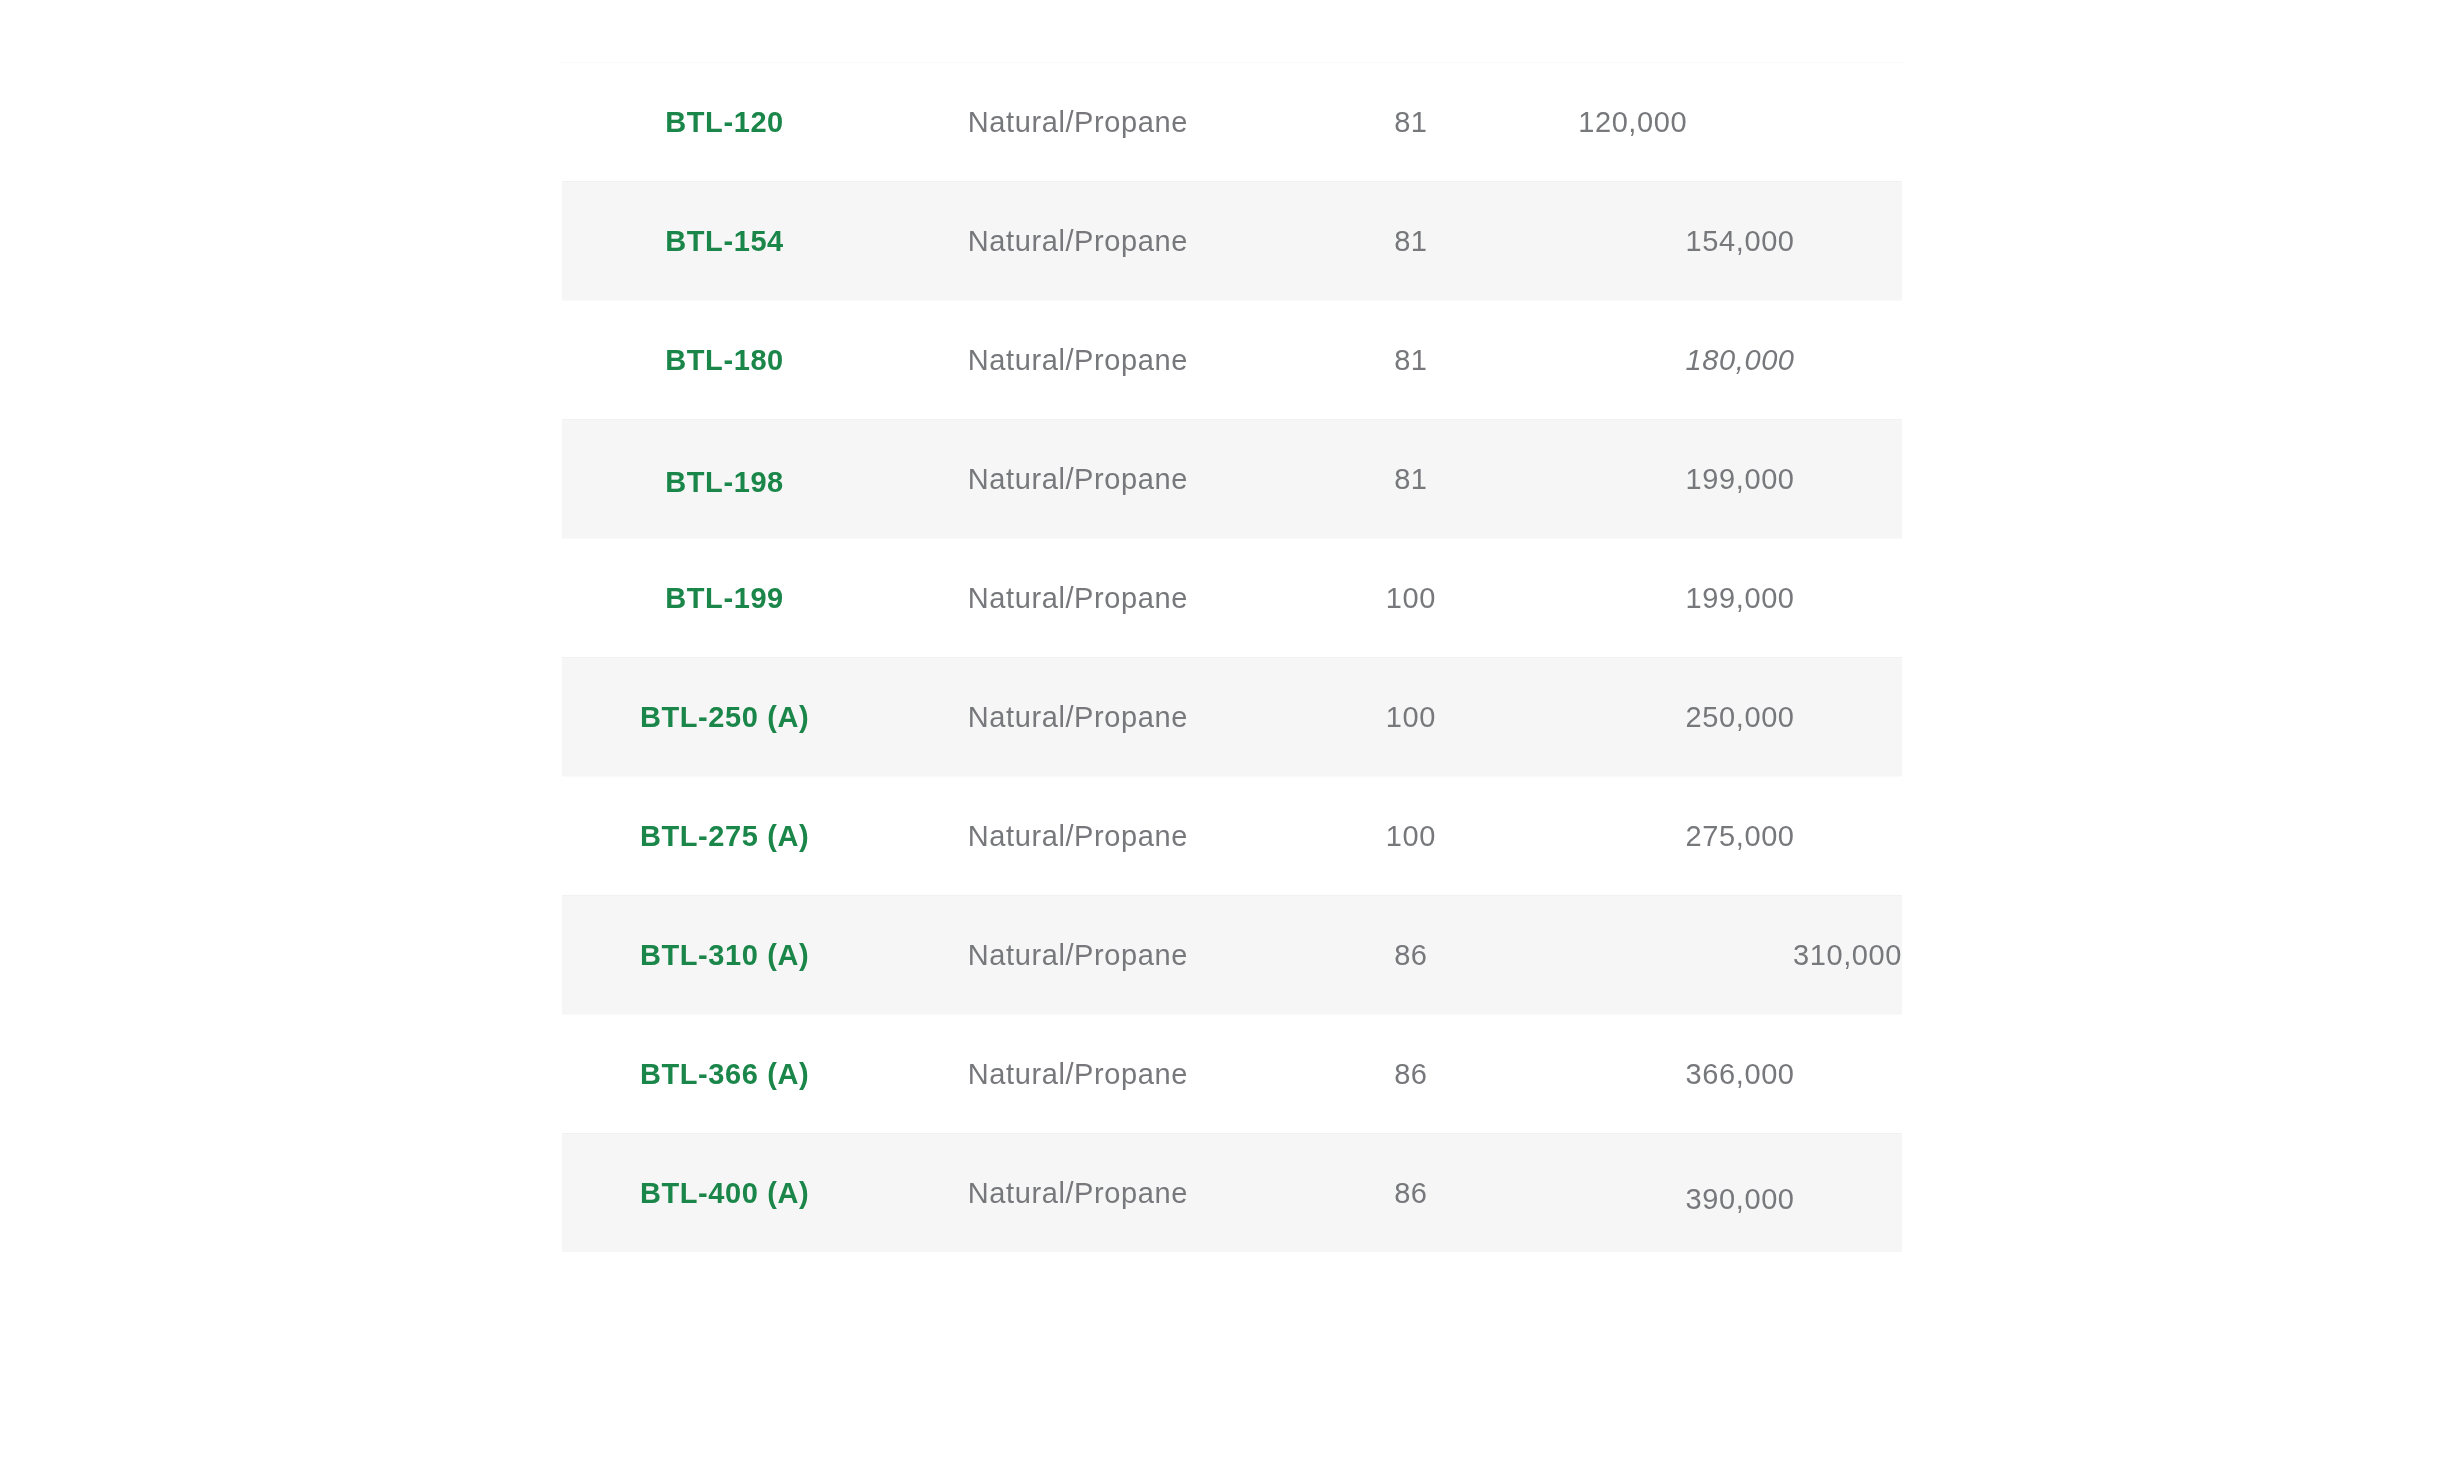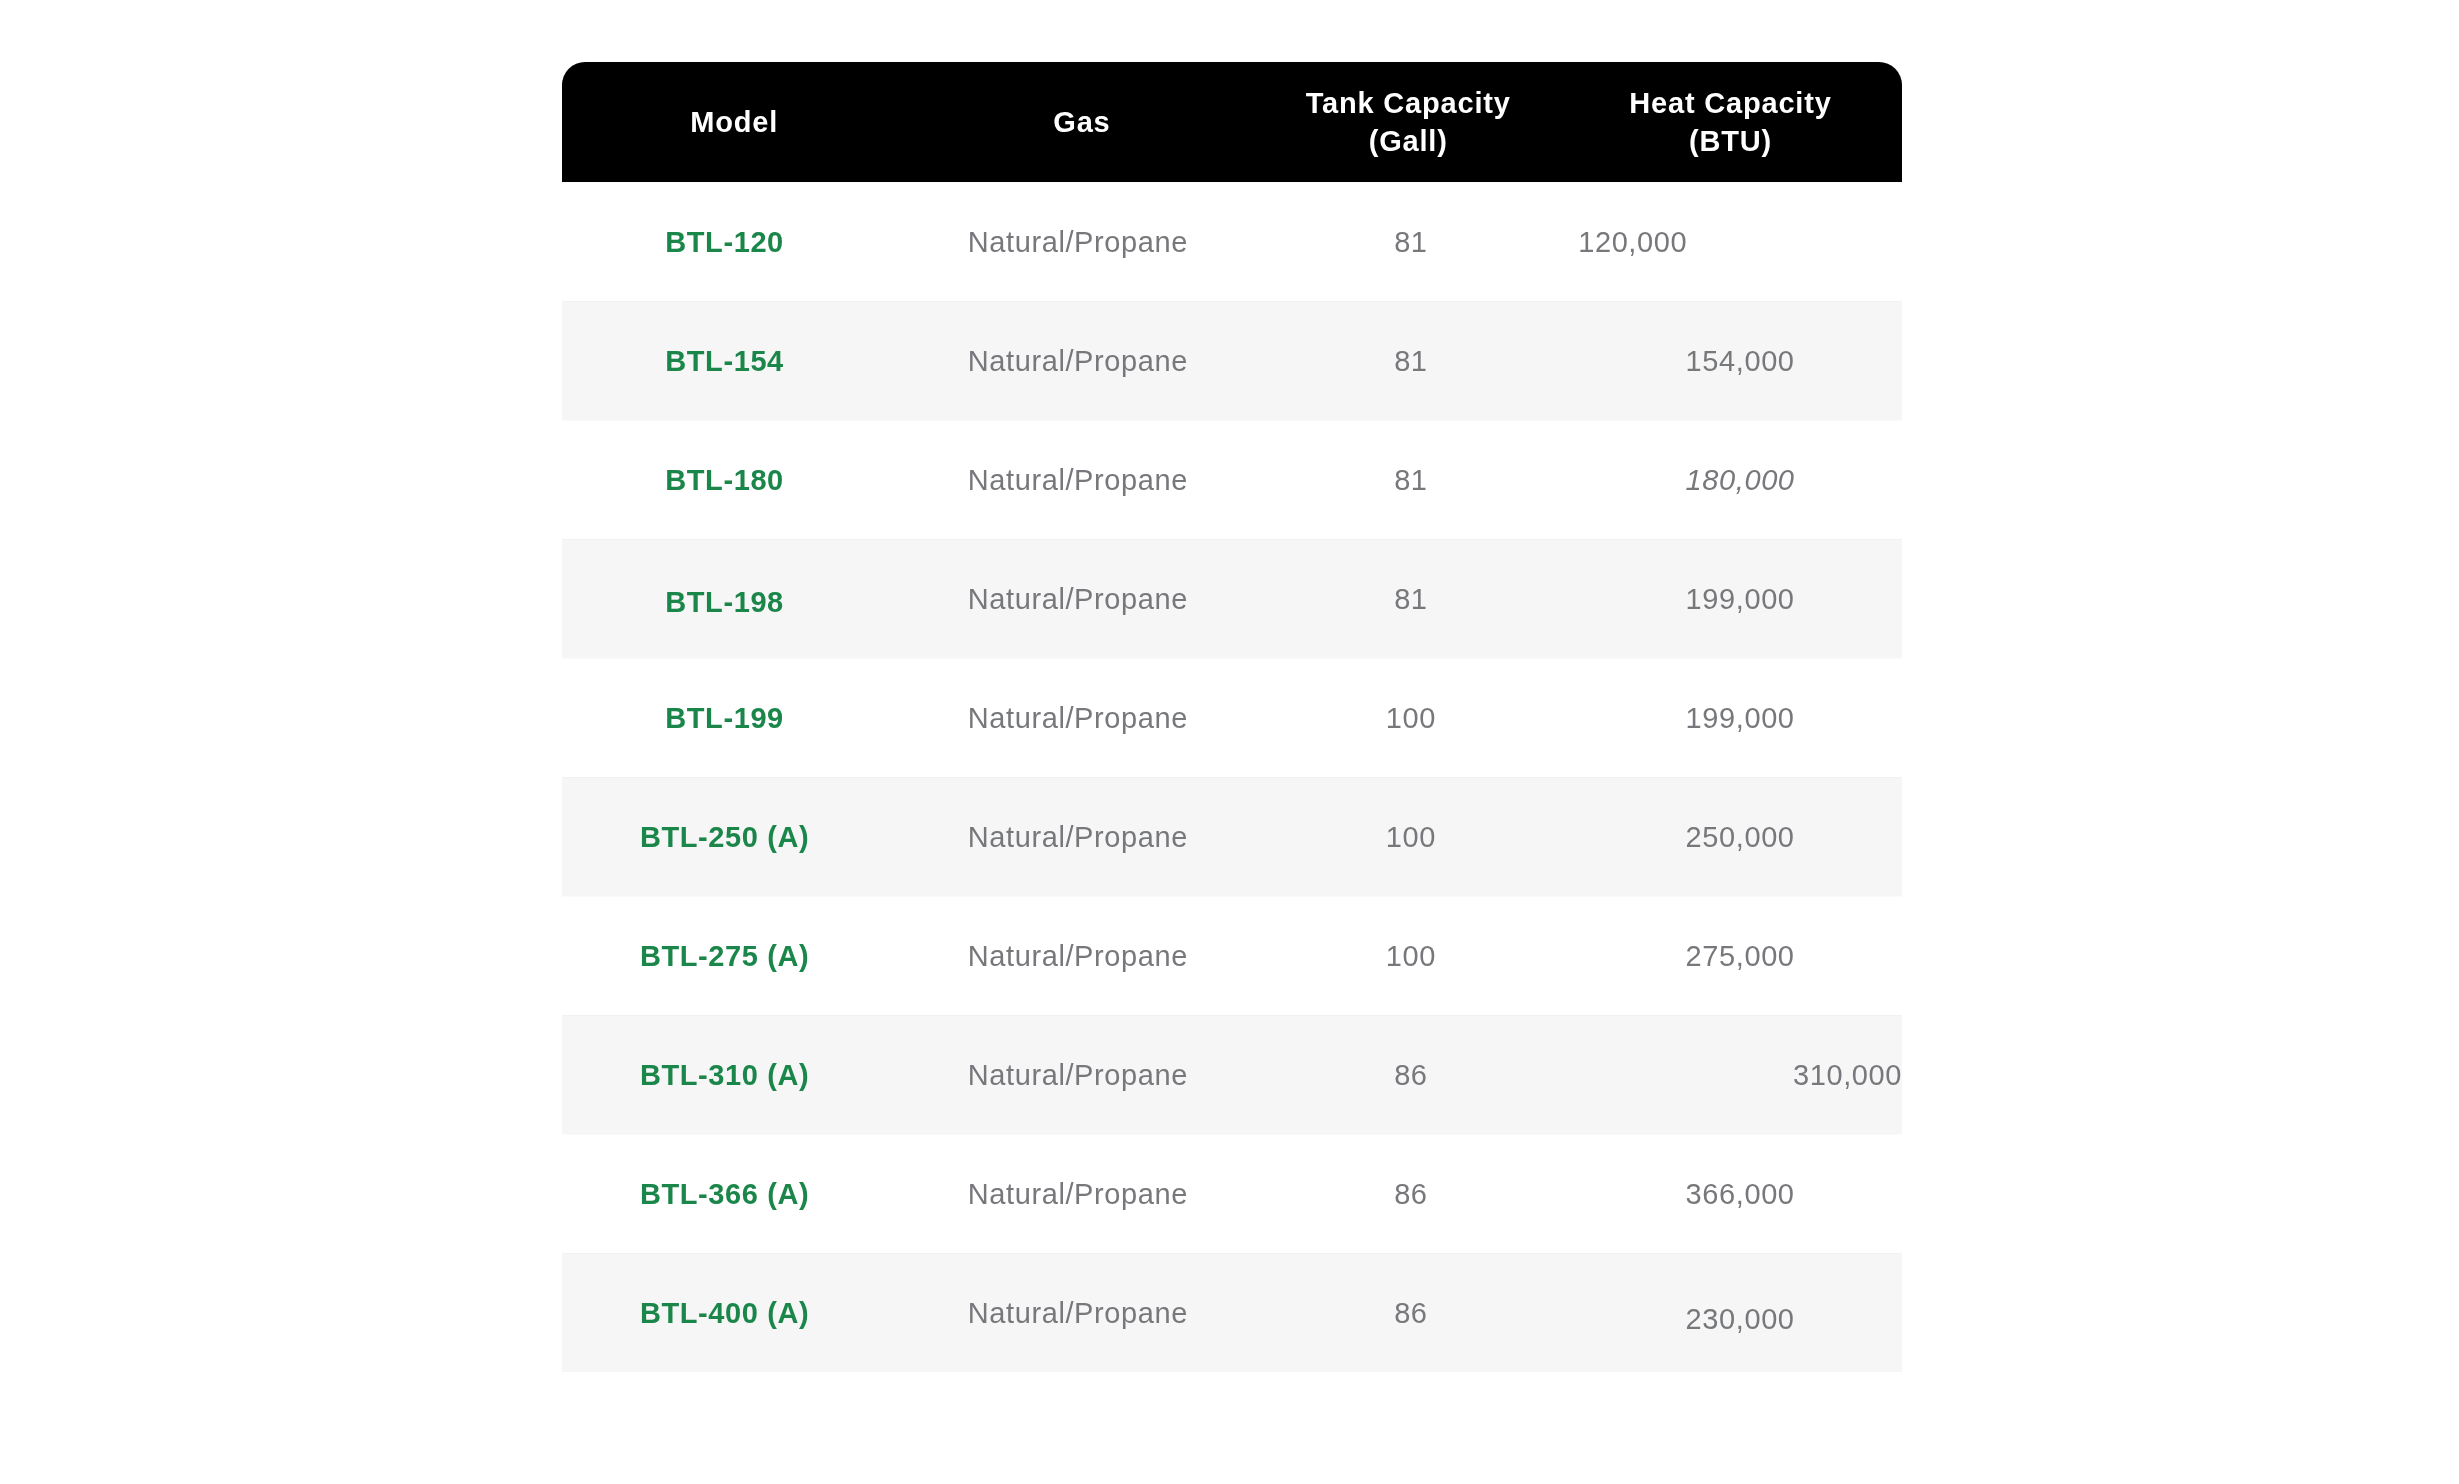--- a/index.html
+++ b/index.html
@@ -76,36 +76,20 @@
     cursor: pointer;
   }
   
   .trow:last-child .cell-heat { transform: translateY(5.8px); }
 </style>
 </head>
 <body>
 
 <div class="canvas">
   <div class="spec-table">
-    <div class="thead">
-      <div class="hcell col-model">
-        <span>Model</span>
-      </div>
-      <div class="hcell col-gas">
-        <span>Gas</span>
-      </div>
-      <div class="hcell col-tank">
-        <span>Tank Capacity</span>
-        <span>(Gall)</span>
-      </div>
-      <div class="hcell col-heat">
-        <span>Heat Capacity</span>
-        <span>(BTU)</span>
-      </div>
-    </div>
     <div class="tbody" id="tbody">
         <div class="trow">
           <div class="col-model" style="display: flex; justify-content: center;">
             <span class="cell cell-model">BTL-120</span>
           </div>
           <div class="col-gas" style="display: flex; justify-content: center;">
             <span class="cell cell-gas">Natural/Propane</span>
           </div>
           <div class="col-tank" style="display: flex; justify-content: center;">
             <span class="cell cell-tank">81</span>
@@ -230,19 +214,19 @@
           <div class="col-model" style="display: flex; justify-content: center;">
             <span class="cell cell-model">BTL-400 (A)</span>
           </div>
           <div class="col-gas" style="display: flex; justify-content: center;">
             <span class="cell cell-gas">Natural/Propane</span>
           </div>
           <div class="col-tank" style="display: flex; justify-content: center;">
             <span class="cell cell-tank">86</span>
           </div>
           <div class="col-heat" style="display: flex; justify-content: center;">
-            <span class="cell cell-heat">230,000</span>
+            <span class="cell cell-heat">390,000</span>
           </div>
         </div>
       </div>
   </div>
 </div>
 
 
 </body></html>

